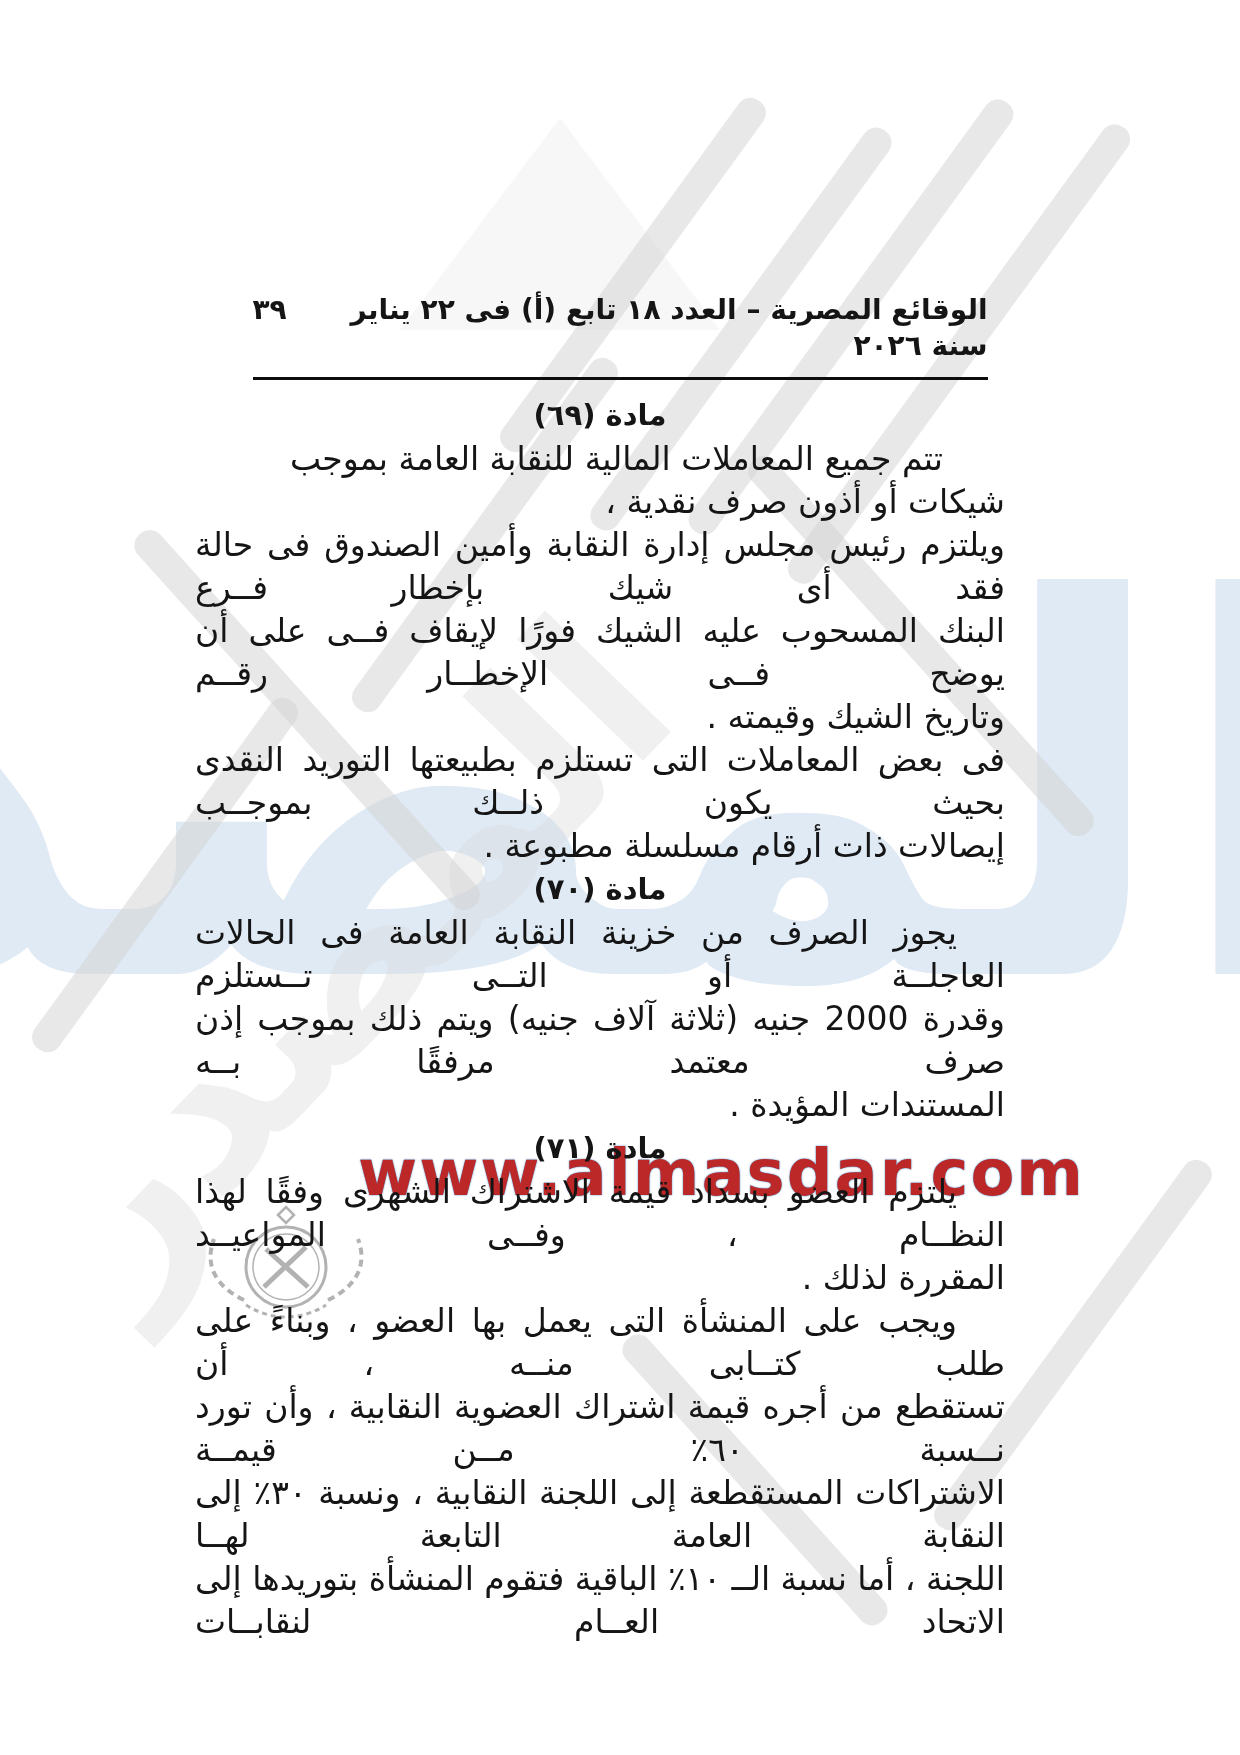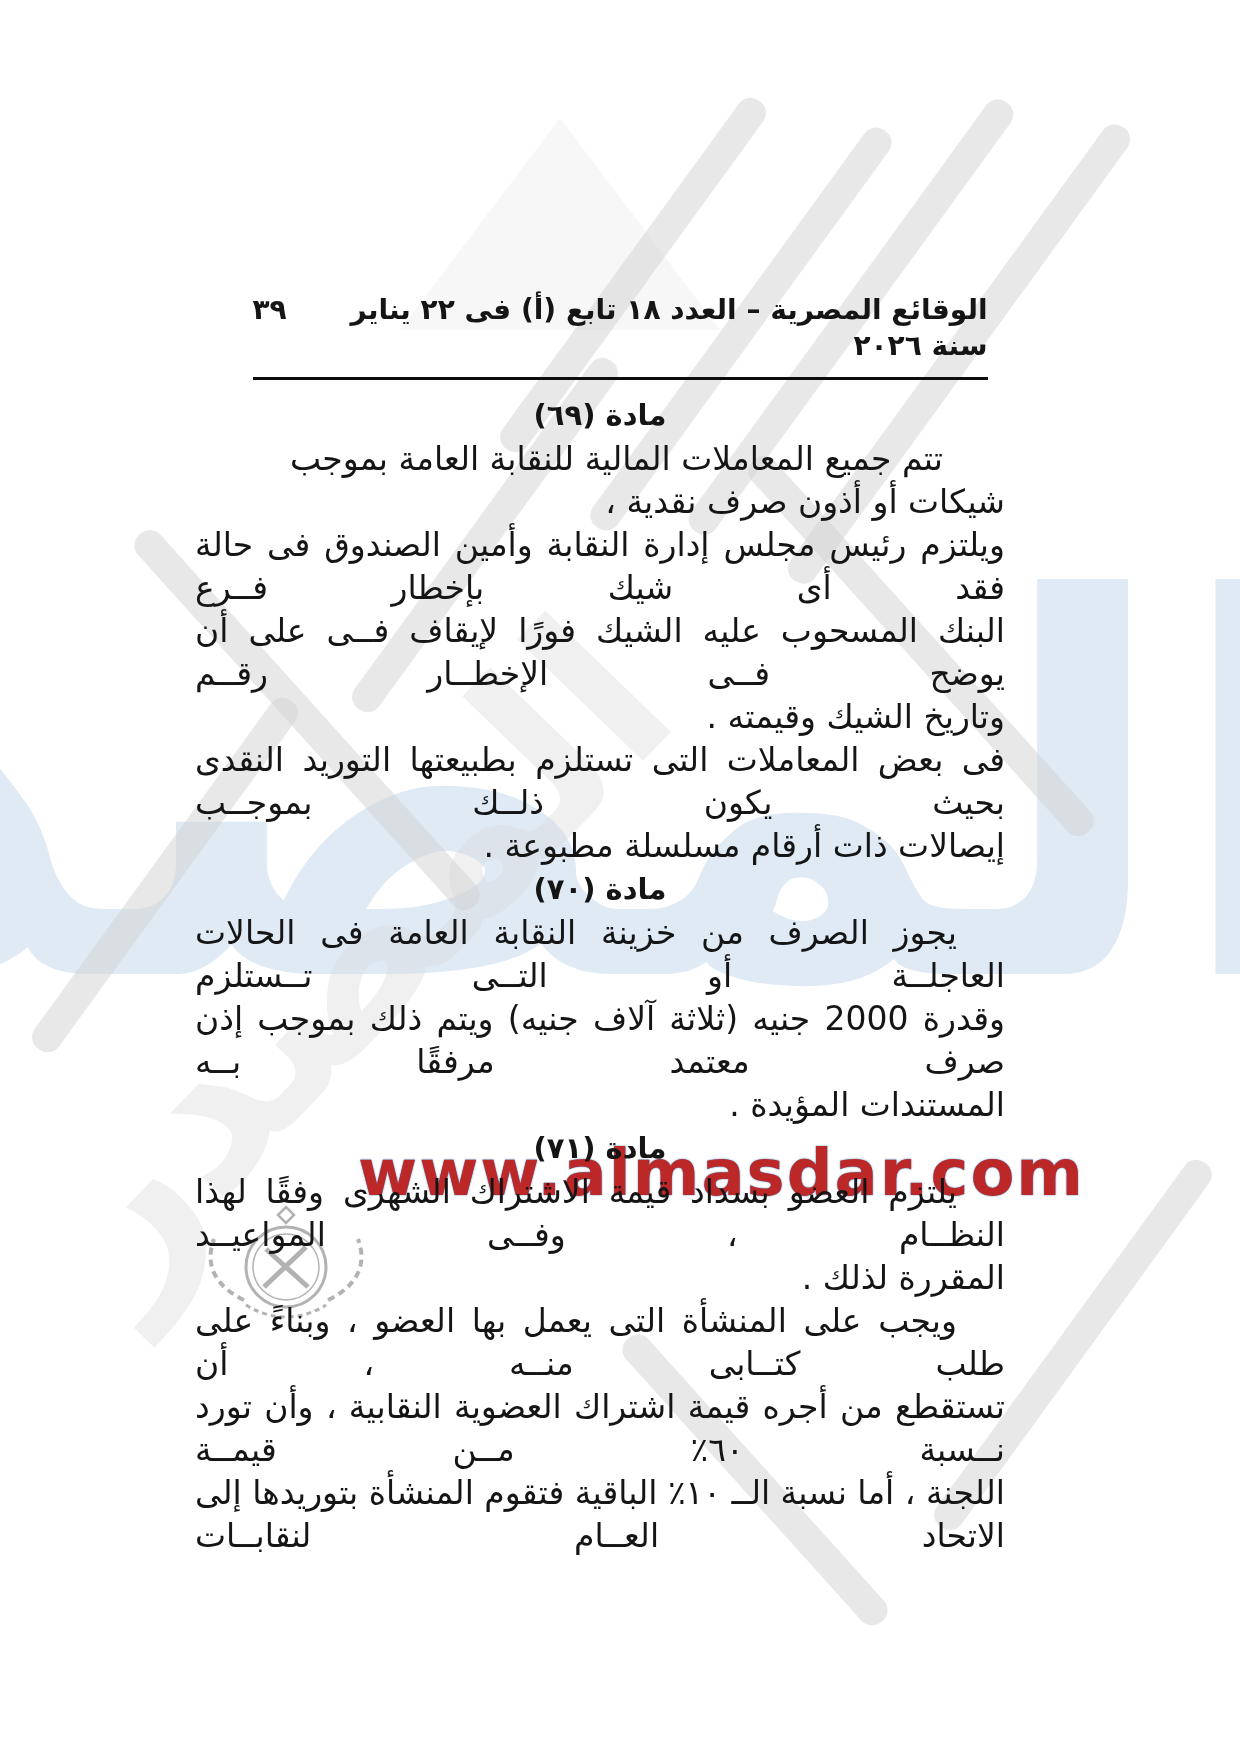--- a/index.html
+++ b/index.html
@@ -130,17 +130,18 @@
       <div class="art-h">مادة (٧٠)</div>
       <div class="ln first">يجوز الصرف من خزينة النقابة العامة فى الحالات العاجلــة أو التــى تــستلزم</div>
       <div class="ln">وقدرة 2000 جنيه (ثلاثة آلاف جنيه) ويتم ذلك بموجب إذن صرف معتمد مرفقًا بــه</div>
       <div class="ln end">المستندات المؤيدة .</div>
 
       <div class="art-h">مادة (٧١)</div>
       <div class="ln first">يلتزم العضو بسداد قيمة الاشتراك الشهرى وفقًا لهذا النظــام ، وفــى المواعيــد</div>
       <div class="ln end">المقررة لذلك .</div>
       <div class="ln first">ويجب على المنشأة التى يعمل بها العضو ، وبناءً على طلب كتــابى منــه ، أن</div>
       <div class="ln">تستقطع من أجره قيمة اشتراك العضوية النقابية ، وأن تورد نــسبة ٦٠٪ مــن قيمــة</div>
+      <div class="ln">الاشتراكات المستقطعة إلى اللجنة النقابية ، ونسبة ٣٠٪ إلى النقابة العامة التابعة لهــا</div>
       <div class="ln">اللجنة ، أما نسبة الــ ١٠٪ الباقية فتقوم المنشأة بتوريدها إلى الاتحاد العــام لنقابــات</div>
 
     </div>
   </div>
 </div>
 
 </body></html>

